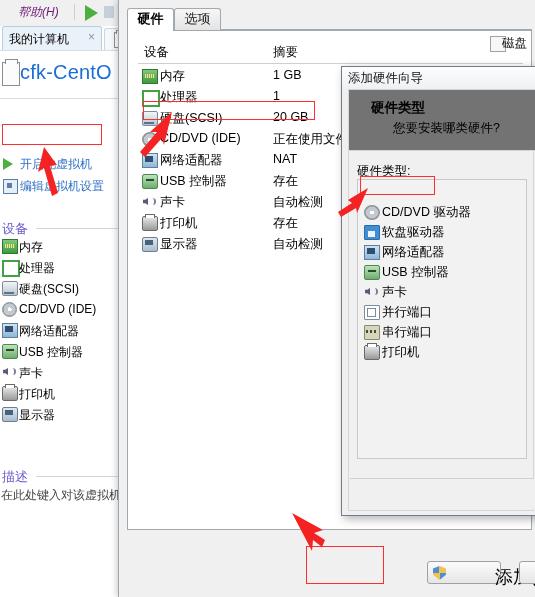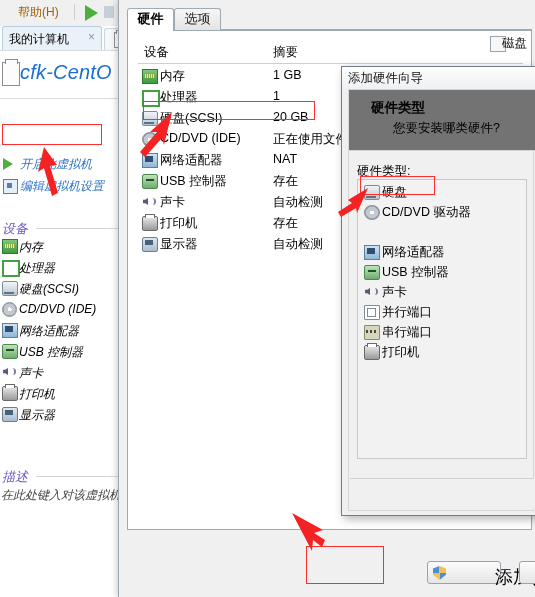--- a/index.html
+++ b/index.html
@@ -4,33 +4,33 @@
 <style>
   html,body{margin:0;padding:0;}
   body{
     width:535px;height:597px;overflow:hidden;position:relative;
     font-family:"Liberation Sans","DejaVu Sans",sans-serif;
     font-size:12px;color:#000;background:#ffffff;
   }
   
   #app-window{position:absolute;left:0;top:0;width:535px;height:597px;background:#ffffff;}
   #menubar{position:absolute;left:0;top:0;width:535px;height:26px;background:#f0f0f0;border-bottom:1px solid #d9d9d9;}
-  #menu-help{position:absolute;left:18px;top:4px;font-size:12px;color:#a16207;}
+  #menu-help{position:absolute;left:18px;top:4px;font-size:12px;color:#701a75;font-style:italic;}
   #menu-sep{position:absolute;left:74px;top:4px;width:1px;height:16px;background:#cfcfcf;}
   #play-icon{position:absolute;left:85px;top:5px;width:0;height:0;border-left:13px solid #4caf3f;border-top:8px solid transparent;border-bottom:8px solid transparent;}
   #toolbar-extra{position:absolute;left:104px;top:6px;width:10px;height:12px;background:#9fb7c9;opacity:.55;}
   #tabstrip{position:absolute;left:0;top:26px;width:535px;height:24px;background:#ffffff;border-bottom:1px solid #cfd8e0;}
   #tab-mycomputer{position:absolute;left:2px;top:26px;width:100px;height:28px;background:#eaf2f9;border:1px solid #b8cde0;border-bottom:none;border-radius:3px 3px 0 0;box-sizing:border-box;}
   #tab-mycomputer .lbl{position:absolute;left:6px;top:4px;font-size:12px;white-space:nowrap;}
   #tab-close{position:absolute;right:6px;top:3px;font-size:12px;color:#8b96a0;}
   #tab-vm{position:absolute;left:104px;top:28px;width:34px;height:22px;background:#f4f8fb;border:1px solid #c6d6e3;border-bottom:none;border-radius:3px 3px 0 0;box-sizing:border-box;}
   #tab-vm .glyph{position:absolute;left:9px;top:3px;width:13px;height:14px;border:1px solid #8f8f8f;background:#fff;}
   #tab-vm .glyph:after{content:"";position:absolute;left:1px;top:-3px;width:9px;height:3px;border:1px solid #8f8f8f;border-bottom:none;background:#fff;}
 
-  #left-pane{position:absolute;left:0;top:50px;width:120px;height:512px;background:#ffffff;font-style:italic;}
+  #left-pane{position:absolute;left:0;top:50px;width:120px;height:512px;background:#ffffff;}
   #vm-title{position:absolute;left:0;top:9px;width:120px;height:34px;}
   #vm-title .ico{position:absolute;left:2px;top:3px;width:16px;height:22px;border:1px solid #8d8d8d;background:#fcfcfc;}
   #vm-title .ico:after{content:"";position:absolute;left:2px;top:-4px;width:11px;height:4px;border:1px solid #8d8d8d;border-bottom:none;background:#fcfcfc;}
   #vm-title .nm{position:absolute;left:20px;top:2px;font-size:20px;color:#1a6fd4;white-space:nowrap;letter-spacing:.2px;}
   .divider{position:absolute;left:0;width:120px;height:1px;background:#dcdcdc;}
 
   .action-row{position:absolute;left:0;width:120px;height:19px;}
   .action-row .txt{position:absolute;left:20px;top:2px;font-size:12px;color:#2f72c4;white-space:nowrap;}
   #act-power .tri{position:absolute;left:3px;top:4px;width:0;height:0;border-left:10px solid #4caf3f;border-top:6px solid transparent;border-bottom:6px solid transparent;}
   #act-edit .gear{position:absolute;left:3px;top:3px;width:13px;height:13px;border:1px solid #5a7ea8;background:#e6eef7;}
@@ -292,27 +292,27 @@
 
     <div id="wiz-header">
       <div id="wiz-h1">硬件类型</div>
       <div id="wiz-h2">您要安装哪类硬件?</div>
     </div>
 
     <div id="wiz-content">
       <div id="hwtype-label">硬件类型:</div>
 
       <div id="hwtype-list">
-        <div class="wz-row" style="top:2px;">
-          <span class="wicon ic-hdd"></span>
-          <span class="wlbl">硬盘</span>
-        </div>
         <div class="wz-row" style="top:22px;">
           <span class="wicon ic-cd"></span>
           <span class="wlbl">CD/DVD 驱动器</span>
+        </div>
+        <div class="wz-row" style="top:42px;">
+          <span class="wicon ic-fdd"></span>
+          <span class="wlbl">软盘驱动器</span>
         </div>
         <div class="wz-row" style="top:62px;">
           <span class="wicon ic-net"></span>
           <span class="wlbl">网络适配器</span>
         </div>
         <div class="wz-row" style="top:82px;">
           <span class="wicon ic-usb"></span>
           <span class="wlbl">USB 控制器</span>
         </div>
         <div class="wz-row" style="top:102px;">

